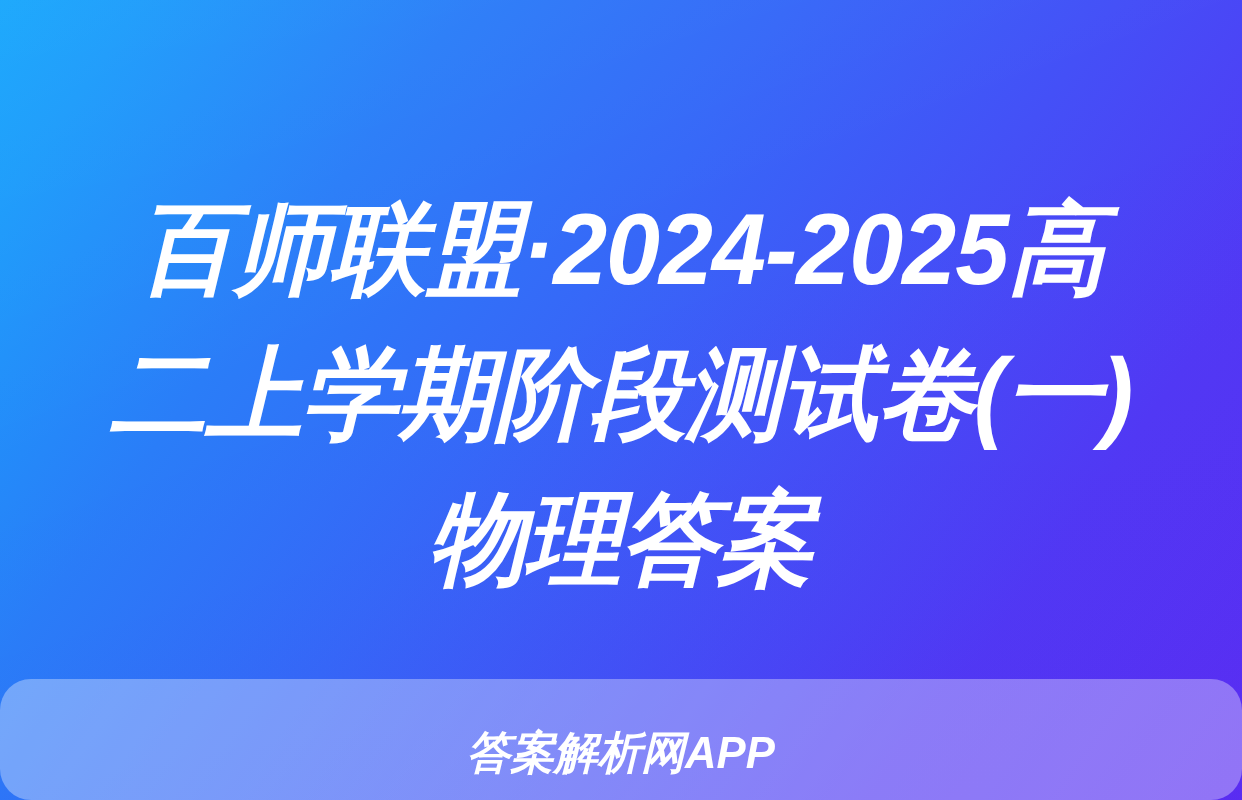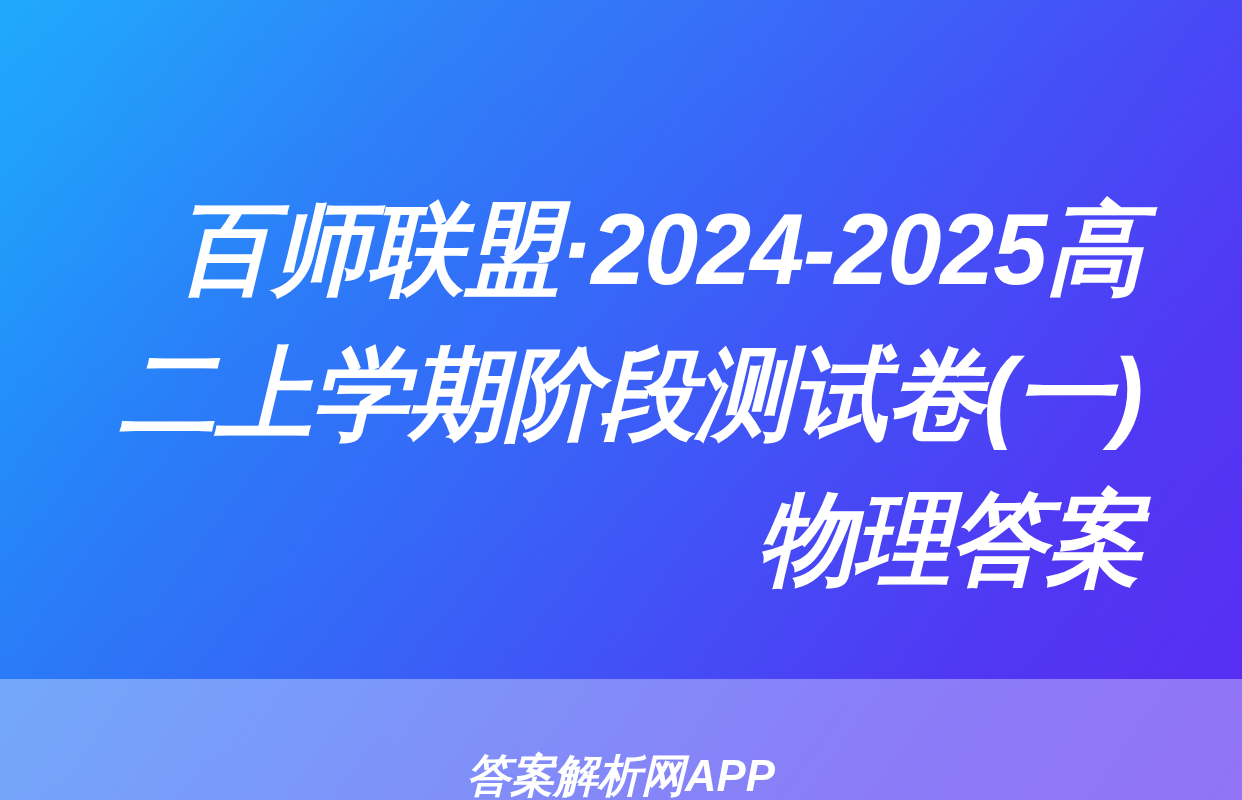--- a/index.html
+++ b/index.html
@@ -39,21 +39,21 @@
     pointer-events: none;
   }
 
   .title-block {
     position: absolute;
     left: 0;
     right: 0;
     top: 178px;
     padding: 0 78px;
     box-sizing: border-box;
-    text-align: right;
+    text-align: center;
     z-index: 2;
   }
 
   .title-line {
     display: block;
     color: #ffffff;
     font-family: "Liberation Sans Narrow", "Liberation Sans", "DejaVu Sans", sans-serif;
     font-weight: bold;
     font-style: italic;
     font-size: 103px;
@@ -76,22 +76,23 @@
 
   .footer-band {
     position: absolute;
     left: 0;
     right: 0;
     top: 679px;
     height: 121px;
     background: rgba(255, 255, 255, 0.34);
     z-index: 3;
     display: flex;
-    align-items: flex-end;
+    align-items: center;
     justify-content: center;
+    border-radius: 31px;
   }
 
   .footer-text {
     margin-top: 26px;
     color: #ffffff;
     font-family: "Liberation Sans Narrow", "Liberation Sans", "DejaVu Sans", sans-serif;
     font-weight: bold;
     font-style: italic;
     font-size: 45px;
     line-height: 48px;

